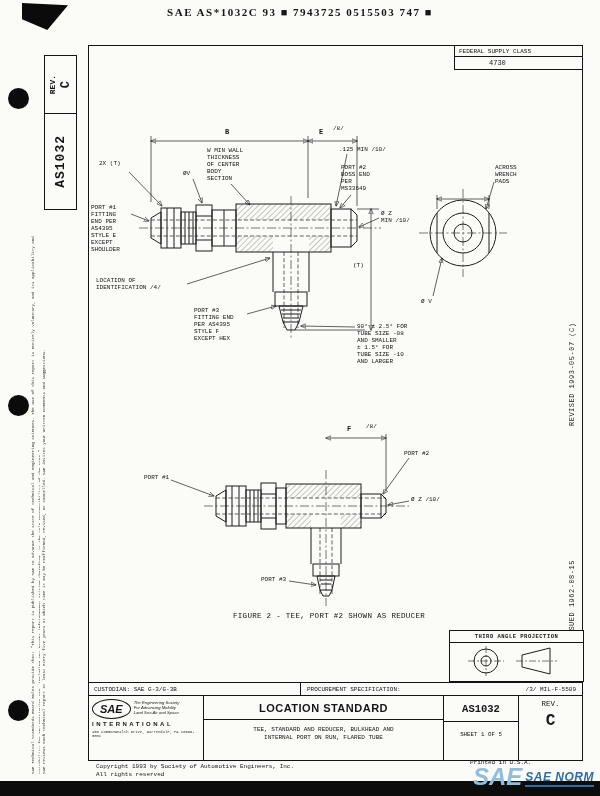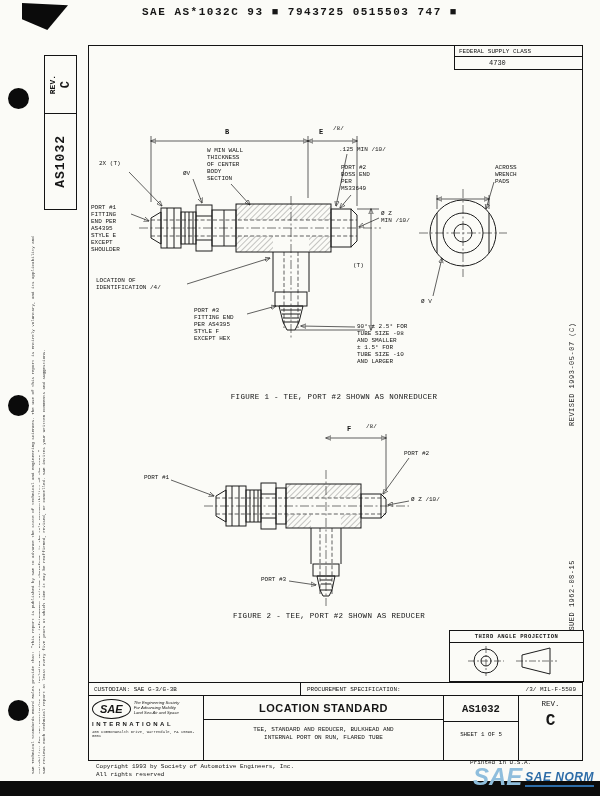--- a/index.html
+++ b/index.html
@@ -10,21 +10,21 @@
     font-family:"Liberation Mono","DejaVu Sans Mono",monospace;
   }
   .abs { position:absolute; }
   
   .corner-blob { left:22px; top:3px; width:46px; height:27px; background:#0b0b0b;
     clip-path:polygon(0% 0%, 100% 8%, 55% 100%, 0% 60%); }
   .hole { left:8px; width:21px; height:21px; border-radius:50%; background:#0b0b0b; }
   .bottom-bar { left:0; bottom:0; width:100%; height:15px; background:#0c0c0c; }
   
   .header-code { top:6px; left:0; width:100%; text-align:center;
-    font-weight:bold; font-size:11px; letter-spacing:1.5px; white-space:pre; }
+    font-weight:bold; font-size:11px; letter-spacing:1.5px; white-space:pre;font-family:Liberation Serif, serif; }
   
   .vert { writing-mode:vertical-rl; transform:rotate(180deg); display:inline-block; }
   
   .rev-box { left:44px; top:55px; width:33px; height:59px; border:1.6px solid #141414;
     display:flex; align-items:center; justify-content:center; gap:2px; background:#fbfbf7;}
   .rev-box .rl { font-size:8px; font-weight:bold; }
   .rev-box .rv { font-size:12px; font-weight:bold; }
   .as-box { left:44px; top:113px; width:33px; height:97px; border:1.6px solid #141414;
     display:flex; align-items:center; justify-content:center; background:#fbfbf7;}
   .as-box .av { font-size:13px; font-weight:bold; letter-spacing:1px; }
@@ -284,21 +284,20 @@
     <div class="ann" style="left:268px; top:277px;">90° ± 2.5° FOR
 TUBE SIZE -08
 AND SMALLER
 ± 1.5° FOR
 TUBE SIZE -10
 AND LARGER</div>
     <div class="ann" style="left:406px; top:118px;">ACROSS
 WRENCH
 PADS</div>
     <div class="ann" style="left:332px; top:252px;">Ø V</div>
-    <div class="cap" style="left:105px; top:347px; width:280px;">FIGURE 1 - TEE, PORT #2 SHOWN AS NONREDUCER</div>
 
     <div class="ann dim" style="left:258px; top:380px;">F</div>
     <div class="ann" style="left:277px; top:377px;">/8/</div>
     <div class="ann" style="left:315px; top:404px;">PORT #2</div>
     <div class="ann" style="left:55px;  top:428px;">PORT #1</div>
     <div class="ann" style="left:172px; top:530px;">PORT #3</div>
     <div class="ann" style="left:322px; top:450px;">Ø Z /10/</div>
     <div class="cap" style="left:110px; top:566px; width:260px;text-align:center;">FIGURE 2 - TEE, PORT #2 SHOWN AS REDUCER</div>
 
     <div class="rmt vert" style="left:479px; top:228px; height:152px;">REVISED  1993-05-07  (C)</div>

